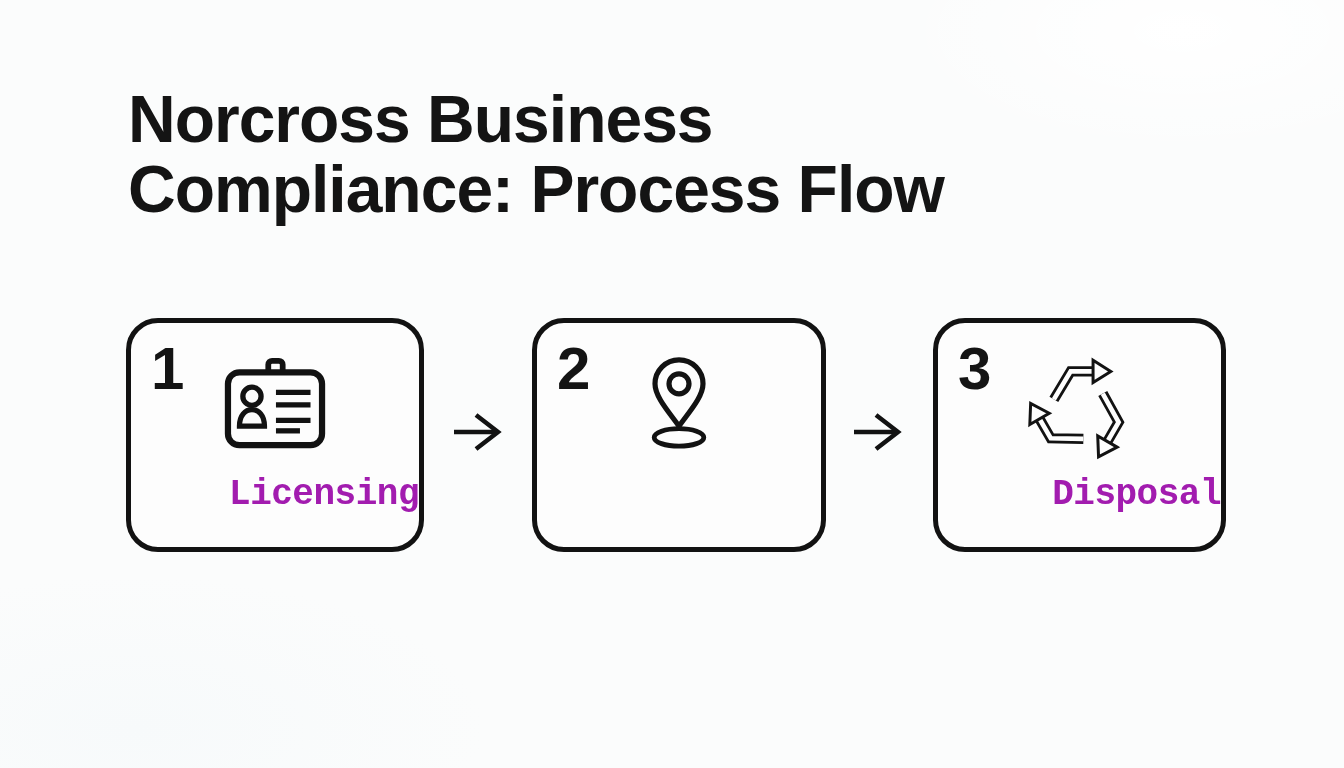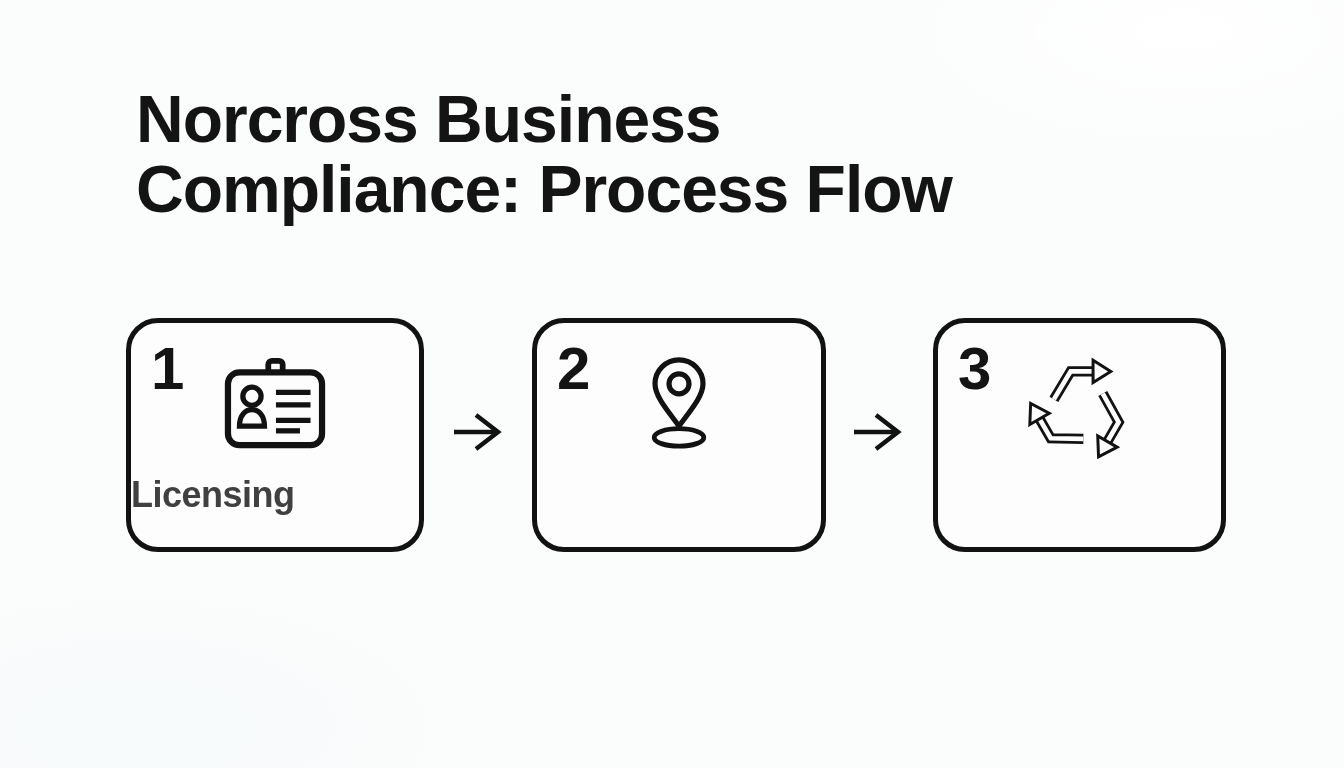--- a/index.html
+++ b/index.html
@@ -6,43 +6,43 @@
   html,body { width:1344px; height:768px; }
   body {
     font-family:"Liberation Sans","DejaVu Sans",sans-serif;
     background:
       radial-gradient(ellipse 420px 180px at 88% 4%, #ffffff 0%, rgba(255,255,255,0) 70%),
       radial-gradient(ellipse 500px 220px at 10% 95%, #f7fafb 0%, rgba(247,250,251,0) 70%),
       #fbfcfc;
     position:relative; overflow:hidden; color:#141414;
   }
   .page-title {
-    position:absolute; left:136px; top:84px;
+    position:absolute; left:128px; top:84px;
     font-size:66px; line-height:70px; font-weight:700;
     letter-spacing:-1px; color:#141414; white-space:nowrap;
   }
   .step-card {
     position:absolute; top:318px; height:234px;
     background:#fdfdfd; border:5px solid #121212; border-radius:32px;
   }
   .step-card.c1 { left:126px;  width:298px; }
   .step-card.c2 { left:532px;  width:294px; }
   .step-card.c3 { left:933px;  width:293px; }
   .step-number {
     position:absolute; left:20px; top:16px;
     font-size:60px; line-height:1; font-weight:700; color:#141414;
   }
   .step-icon {
     position:absolute; left:0; right:0; top:32px;
     display:flex; justify-content:center; align-items:flex-start;
   }
   .step-label {
     position:absolute; left:0; right:0; bottom:34px;
-    text-align:left; font-size:36px; line-height:1; font-weight:700;
-    letter-spacing:-0.5px; color:#404040;
+    text-align:right; font-size:36px; line-height:1; font-weight:700;
+    letter-spacing:-0.5px; color:#a21caf;font-family:Liberation Mono, monospace;
   }
   .flow-arrow { position:absolute; top:409px; }
   .flow-arrow.a1 { left:452px; }
   .flow-arrow.a2 { left:852px; }
   svg { display:block; }
 </style>
 </head>
 <body>
 
 <h1 class="page-title"><span>Norcross Business</span><br><span>Compliance: Process Flow</span></h1>
@@ -98,13 +98,14 @@
           <polyline points="32,54 50,24 78,24" fill="none" stroke="#121212" stroke-width="11" stroke-linejoin="miter"></polyline>
           <polyline points="32,54 50,24 78,24" fill="none" stroke="#fdfdfd" stroke-width="5" stroke-linejoin="miter"></polyline>
           <polygon points="74,12 74,36 93,24" fill="#fdfdfd" stroke="#121212" stroke-width="3.2" stroke-linejoin="miter"></polygon>
         </g>
       </defs>
       <use href="#rc-arm"></use>
       <use href="#rc-arm" transform="rotate(120 60 66)"></use>
       <use href="#rc-arm" transform="rotate(240 60 66)"></use>
     </svg>
   </div>
+  <div class="step-label">Disposal</div>
 </div>
 
 </body></html>

